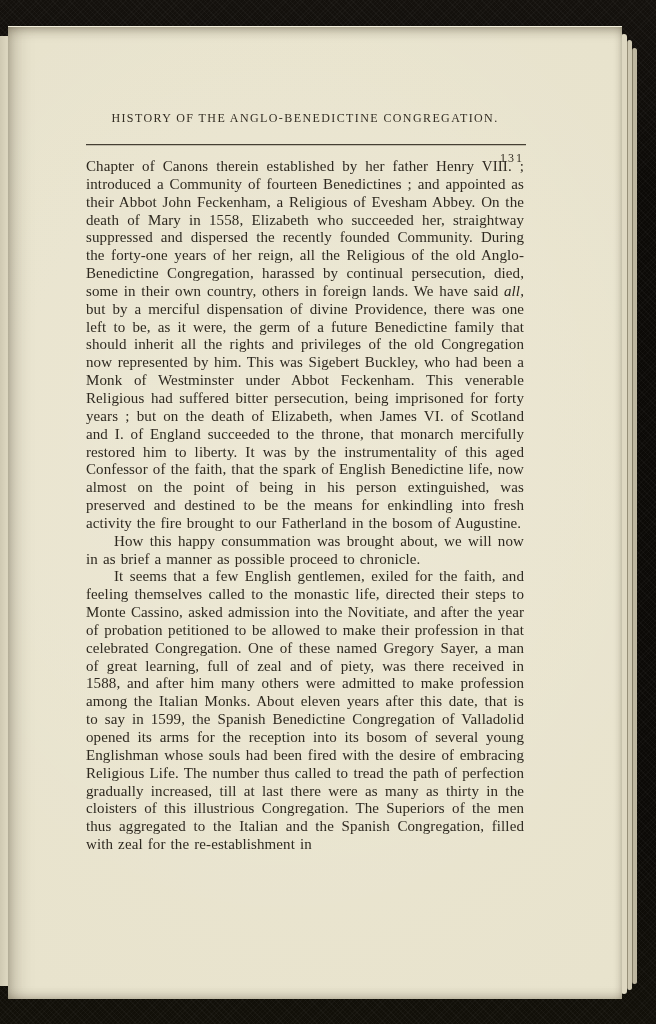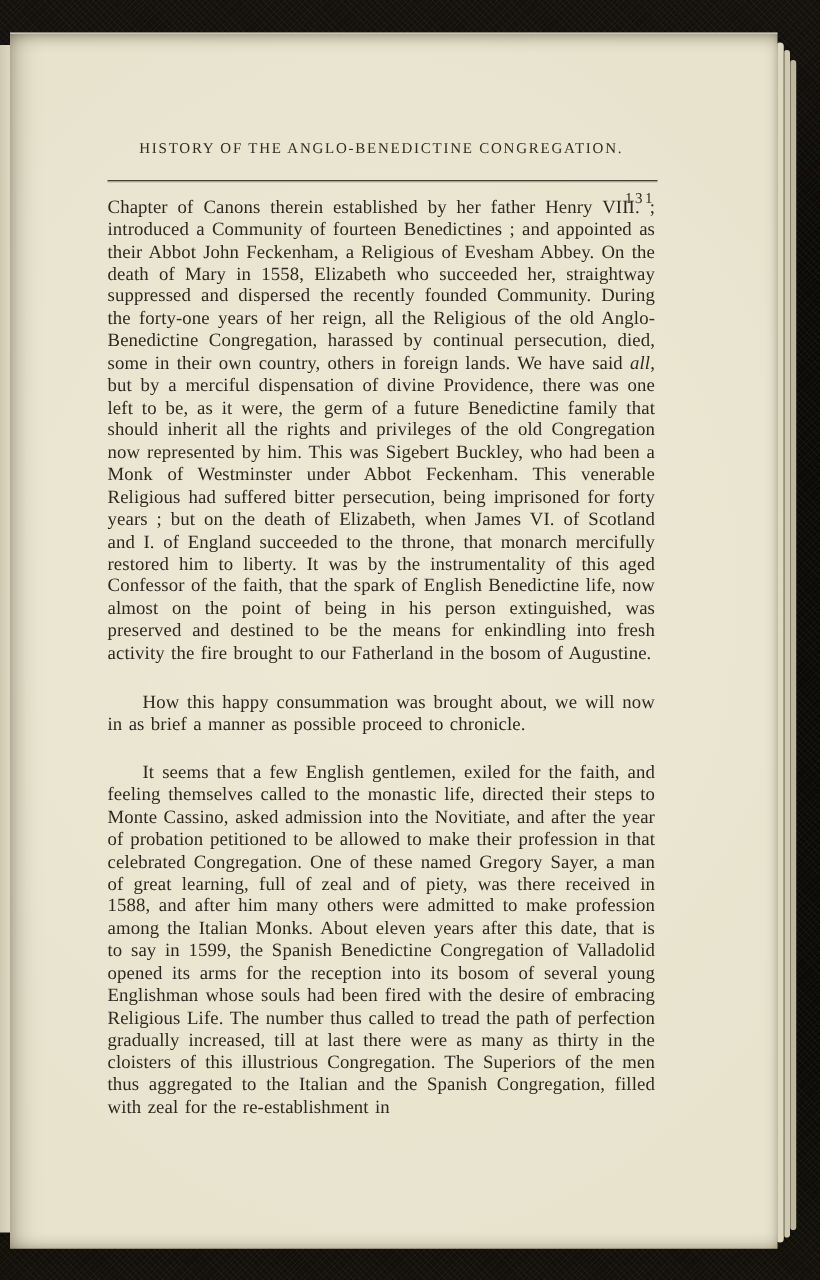--- a/index.html
+++ b/index.html
@@ -91,21 +91,21 @@
     left: 78px; top: 131px;
     width: 438px;
     font-size: 15px;
     line-height: 17.85px;
     color: #2e2920;
     text-align: justify;
     letter-spacing: 0.1px;
     word-spacing: 1.2px;
   }
   .page-body p { margin: 0; }
-  .page-body p.indent { text-indent: 28px; margin-top: 21px; }
+  .page-body p.indent { text-indent: 28px; }
   .page-body em { }
 </style>
 </head>
 <body>
 
 <div class="under-page-left"></div>
 
 <div class="edge-strip s1"></div>
 <div class="edge-strip s2"></div>
 <div class="edge-strip s3"></div>

